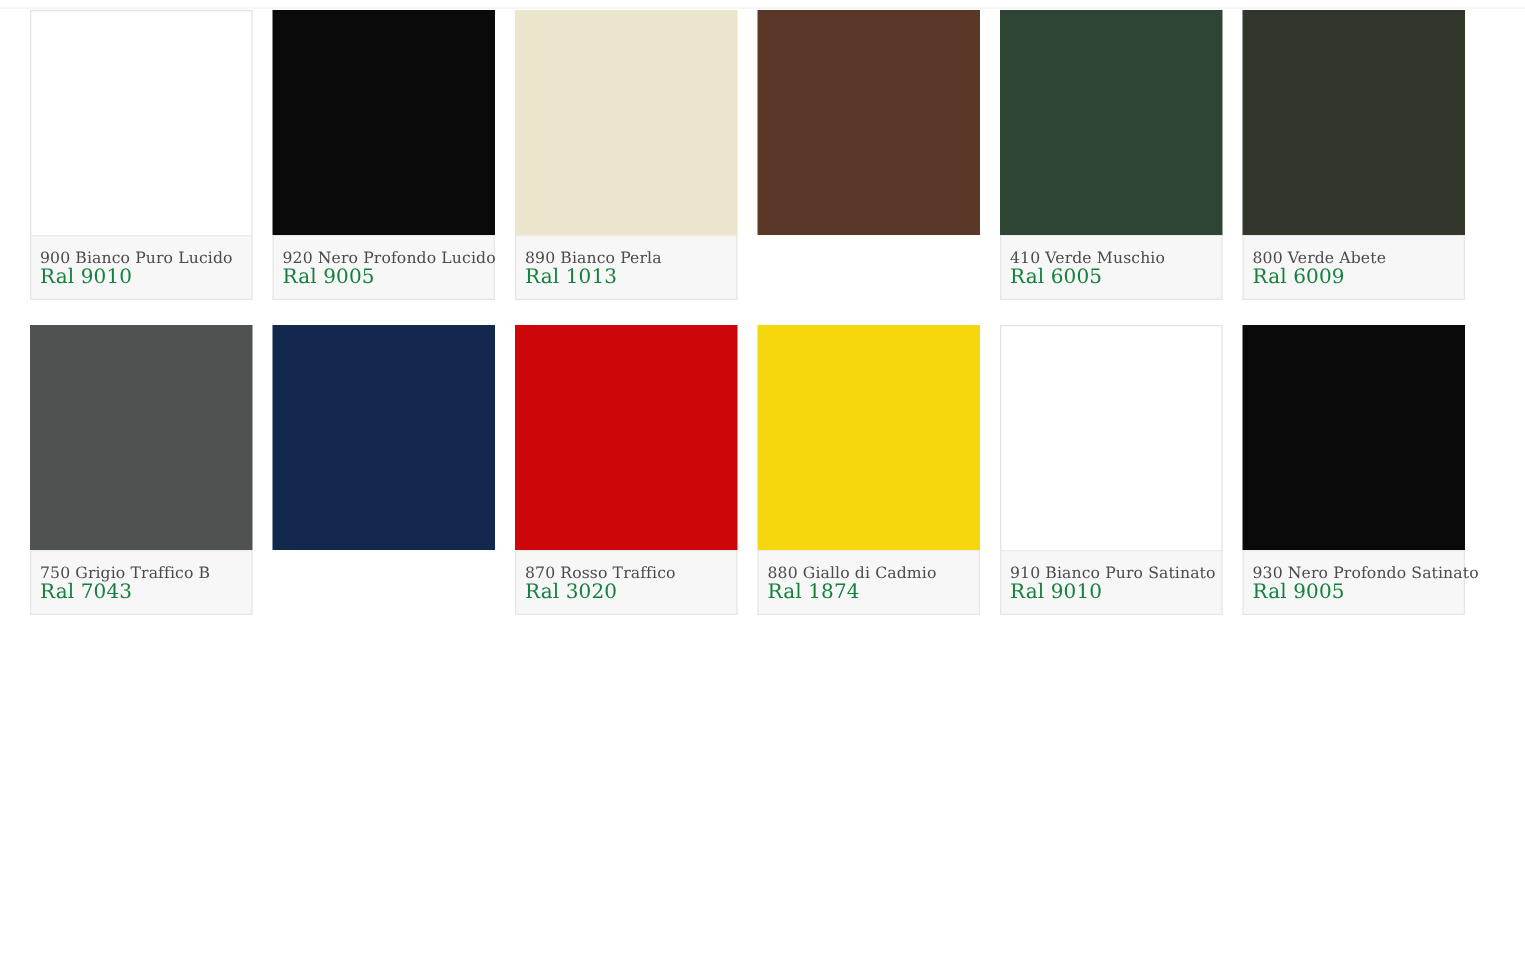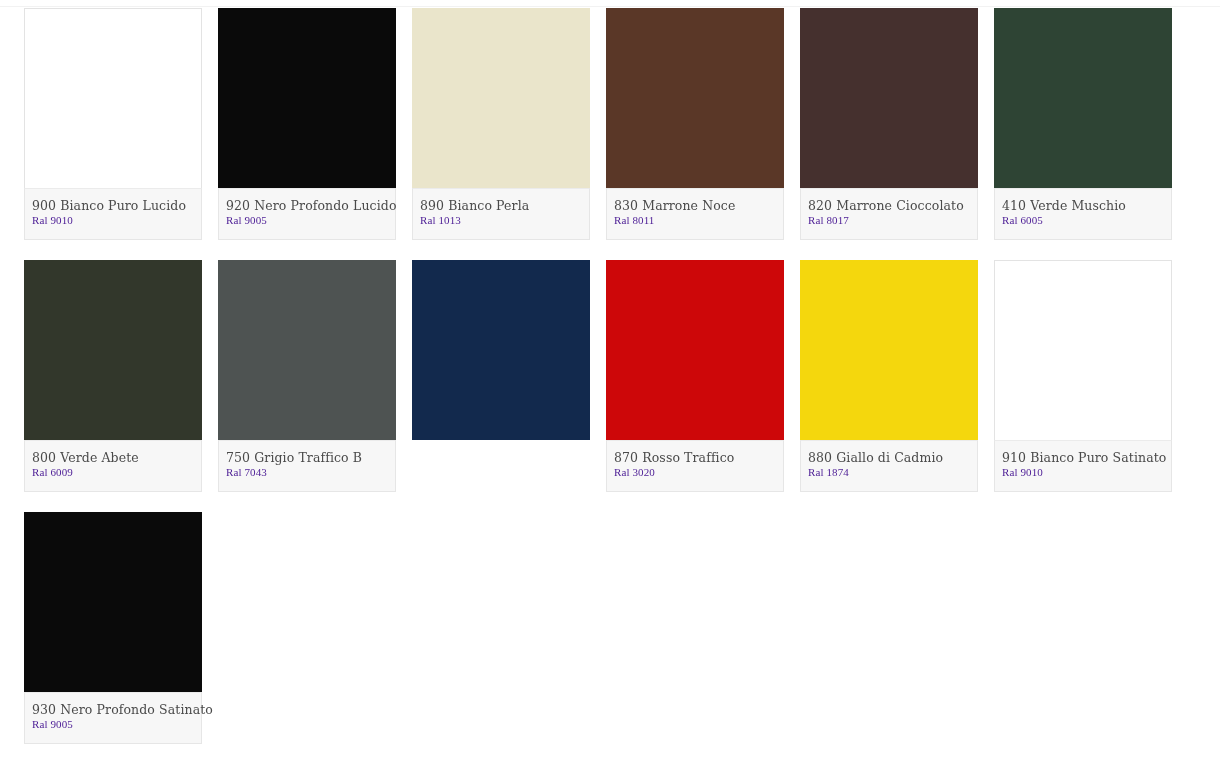--- a/index.html
+++ b/index.html
@@ -54,26 +54,25 @@
     min-height: 47px;
   }
   .label-name {
     font-size: 12.5px;
     line-height: 15px;
     color: #4a4a4a;
     letter-spacing: 0.1px;
     white-space: nowrap;
   }
   .label-code {
-    font-size: 11px;
+    font-size: 16px;
     line-height: 15px;
-    color: #4c1d95;
+    color: #15803d;
     letter-spacing: 0.1px;
     white-space: nowrap;
-    font-family: Liberation Serif, serif;
   }
   .top-rule {
     position: absolute;
     top: 0;
     left: 0;
     width: 1220px;
     height: 6px;
     background: #ffffff;
     border-bottom: 1px solid #f2f2f2;
   }
@@ -100,31 +99,20 @@
       </div>
       <div class="color-card">
         <div class="swatch" style="background: rgb(234, 229, 203);"></div>
         <div class="card-label">
           <div class="label-name">890 Bianco Perla</div>
           <div class="label-code">Ral 1013</div>
         </div>
       </div>
       <div class="color-card">
         <div class="swatch" style="background: rgb(90, 55, 39);"></div>
-        <div class="card-label">
-          <div class="label-name">830 Marrone Noce</div>
-          <div class="label-code">Ral 8011</div>
-        </div>
-      </div>
-      <div class="color-card">
-        <div class="swatch" style="background: rgb(69, 48, 46);"></div>
-        <div class="card-label">
-          <div class="label-name">820 Marrone Cioccolato</div>
-          <div class="label-code">Ral 8017</div>
-        </div>
       </div>
       <div class="color-card">
         <div class="swatch" style="background: rgb(46, 68, 52);"></div>
         <div class="card-label">
           <div class="label-name">410 Verde Muschio</div>
           <div class="label-code">Ral 6005</div>
         </div>
       </div>
       <div class="color-card">
         <div class="swatch" style="background: rgb(50, 55, 43);"></div>

